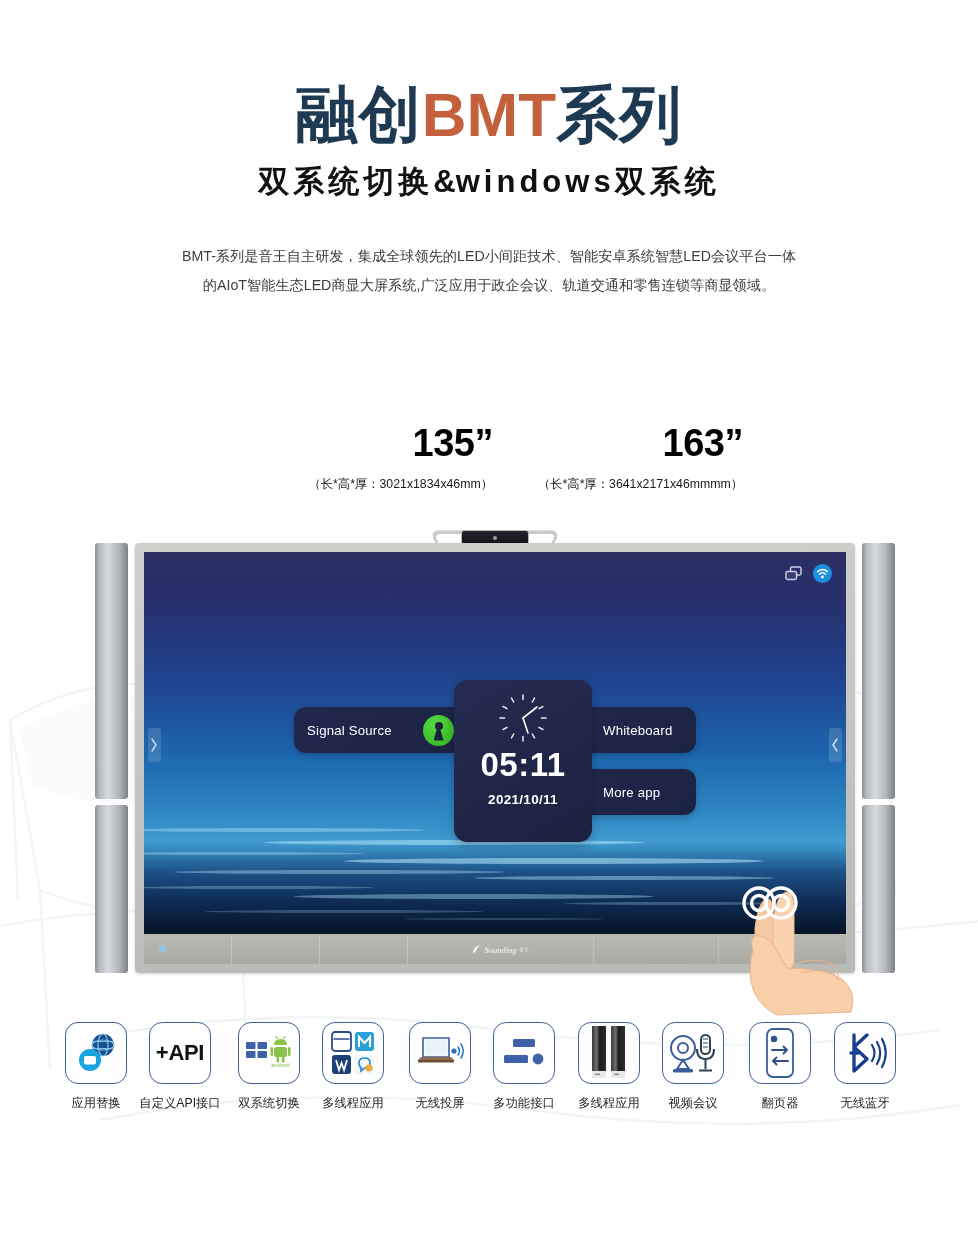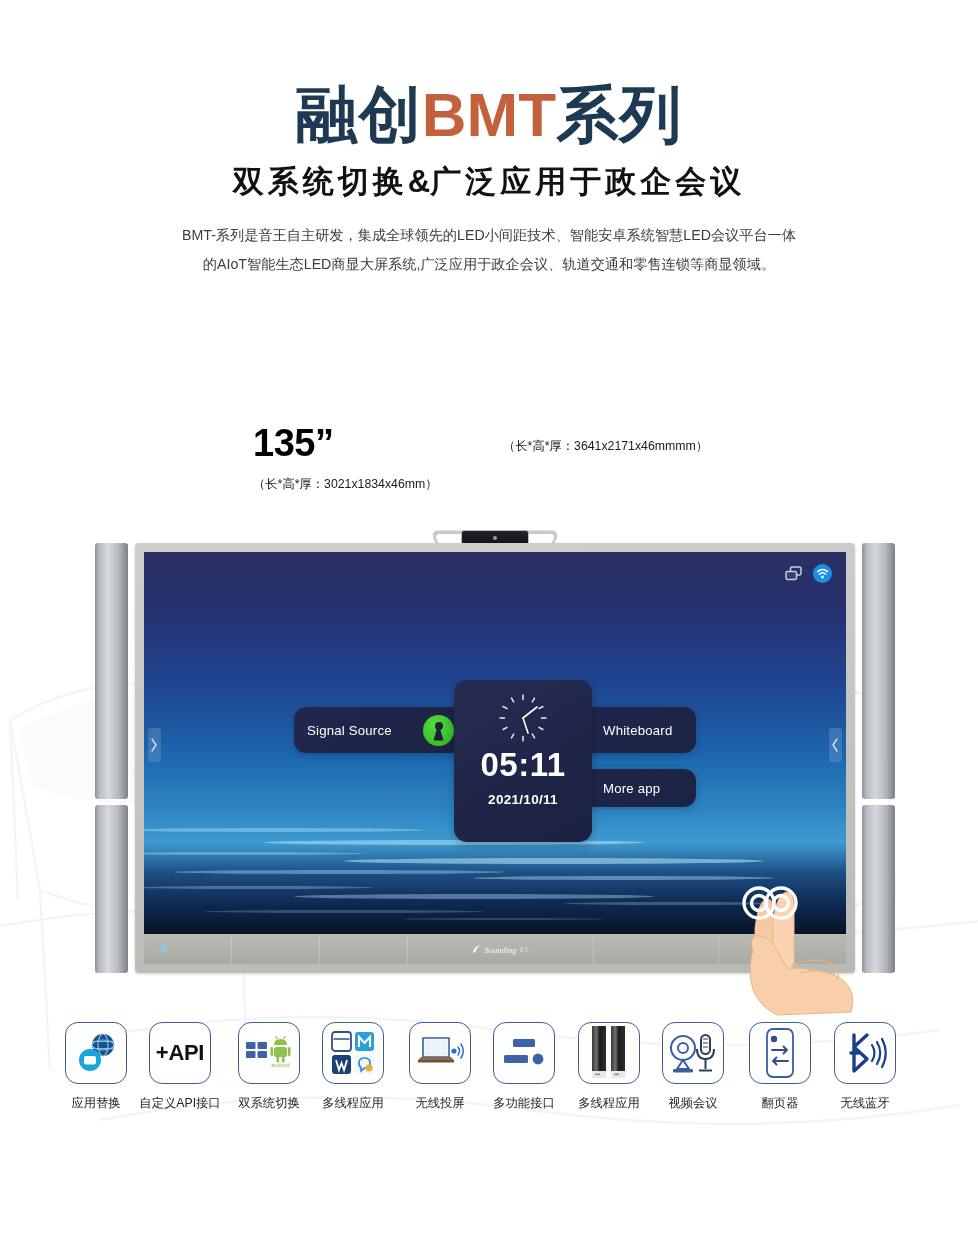--- a/index.html
+++ b/index.html
@@ -32,29 +32,29 @@
   .title-main .accent{ color:#c4603c; letter-spacing:0px; }
 
   .title-sub{
     margin-top:14px;
     font-size:31px; font-weight:bold;
     color:#111111; white-space:nowrap;
   }
   .title-sub .sp{ letter-spacing:4px; }
 
   .desc{
-    margin:18px auto 0;
+    margin:39px auto 0;
     width:730px;
     font-size:14.2px; line-height:2.05;
     color:#3d3d3d; text-align:center;
   }
 
   
   .sizes{ position:absolute; top:424px; left:0; width:978px; }
-  .size-block{ position:absolute; text-align:left; }
+  .size-block{ position:absolute; text-align:right; }
   .size-block.a{ left:253px; width:240px; }
   .size-block.b{ left:503px; width:240px; }
   .size-num{
     font-size:38px; font-weight:bold; color:#000;
     line-height:1; letter-spacing:-.5px;
   }
   .size-dim{ margin-top:14px; font-size:12.3px; color:#1a1a1a; }
 
   
   .device{ position:absolute; left:95px; top:525px; width:800px; height:465px; }
@@ -139,21 +139,21 @@
     box-shadow:0 2px 7px rgba(0,0,0,.22);
   }
   .tile-label{
     color:#fff; font-size:13.2px; letter-spacing:.2px; white-space:nowrap;
   }
 
   .tile.signal{ left:150px; top:155px; width:169px; height:46px; padding:0 9px 0 13px; justify-content:space-between;text-align:right; }
   .tile.office{ left:150px; top:217px; width:145px; height:46px; padding:0 9px 0 22px; justify-content:space-between; }
   .tile.office .tile-label{ font-weight:bold; }
   .tile.white{ left:402px; top:155px; width:150px; height:46px; padding:0 13px; gap:11px; }
-  .tile.more { left:402px; top:217px; width:150px; height:38px; padding:0 13px; gap:11px; }
+  .tile.more { left:402px; top:217px; width:150px; height:46px; padding:0 13px; gap:11px; }
 
   .icon-signal{
     width:31px; height:31px; border-radius:50%;
     background:radial-gradient(circle at 38% 32%,#56d943,#2fb01e);
     position:relative; flex:0 0 auto;
   }
   .icon-signal:before{
     content:""; position:absolute; left:50%; top:7px; width:8px; height:8px;
     margin-left:-4px; border-radius:50%; background:#1a2238;
   }
@@ -266,34 +266,35 @@
     <g fill="#e4ebf2" opacity=".4">
       <path d="M40 130 Q140 72 248 110 L262 190 Q150 222 52 186 Z"></path>
       <path d="M478 108 Q585 58 686 112 L694 190 Q590 220 492 188 Z"></path>
     </g>
   </svg>
 </div>
 
 <div class="header">
   <div class="title-main"><span>融创</span><span class="accent">BMT</span><span>系列</span></div>
 
-  <div class="title-sub"><span class="sp">双系统切换</span><span>&amp;</span><span class="sp">广泛应用于政企会议</span></div>
+  <div class="title-sub"><span class="sp">双系统切换</span><span>&amp;</span><span class="sp">windows双系统</span></div>
 
   <div class="desc">
     <div>BMT-系列是音王自主研发，集成全球领先的LED小间距技术、智能安卓系统智慧LED会议平台一体</div>
     <div>的AIoT智能生态LED商显大屏系统,广泛应用于政企会议、轨道交通和零售连锁等商显领域。</div>
   </div>
 </div>
 
 <div class="sizes">
   <div class="size-block a">
     <div class="size-num">135”</div>
     <div class="size-dim">（长*高*厚：3021x1834x46mm）</div>
   </div>
   <div class="size-block b">
+    <div class="size-num">163”</div>
     <div class="size-dim">（长*高*厚：3641x2171x46mmmm）</div>
   </div>
 </div>
 
 <div class="device">
 
   <div class="camera-wrap">
     <div class="camera-bracket"></div>
     <div class="camera-bar">
       <div class="camera-lens"></div>

